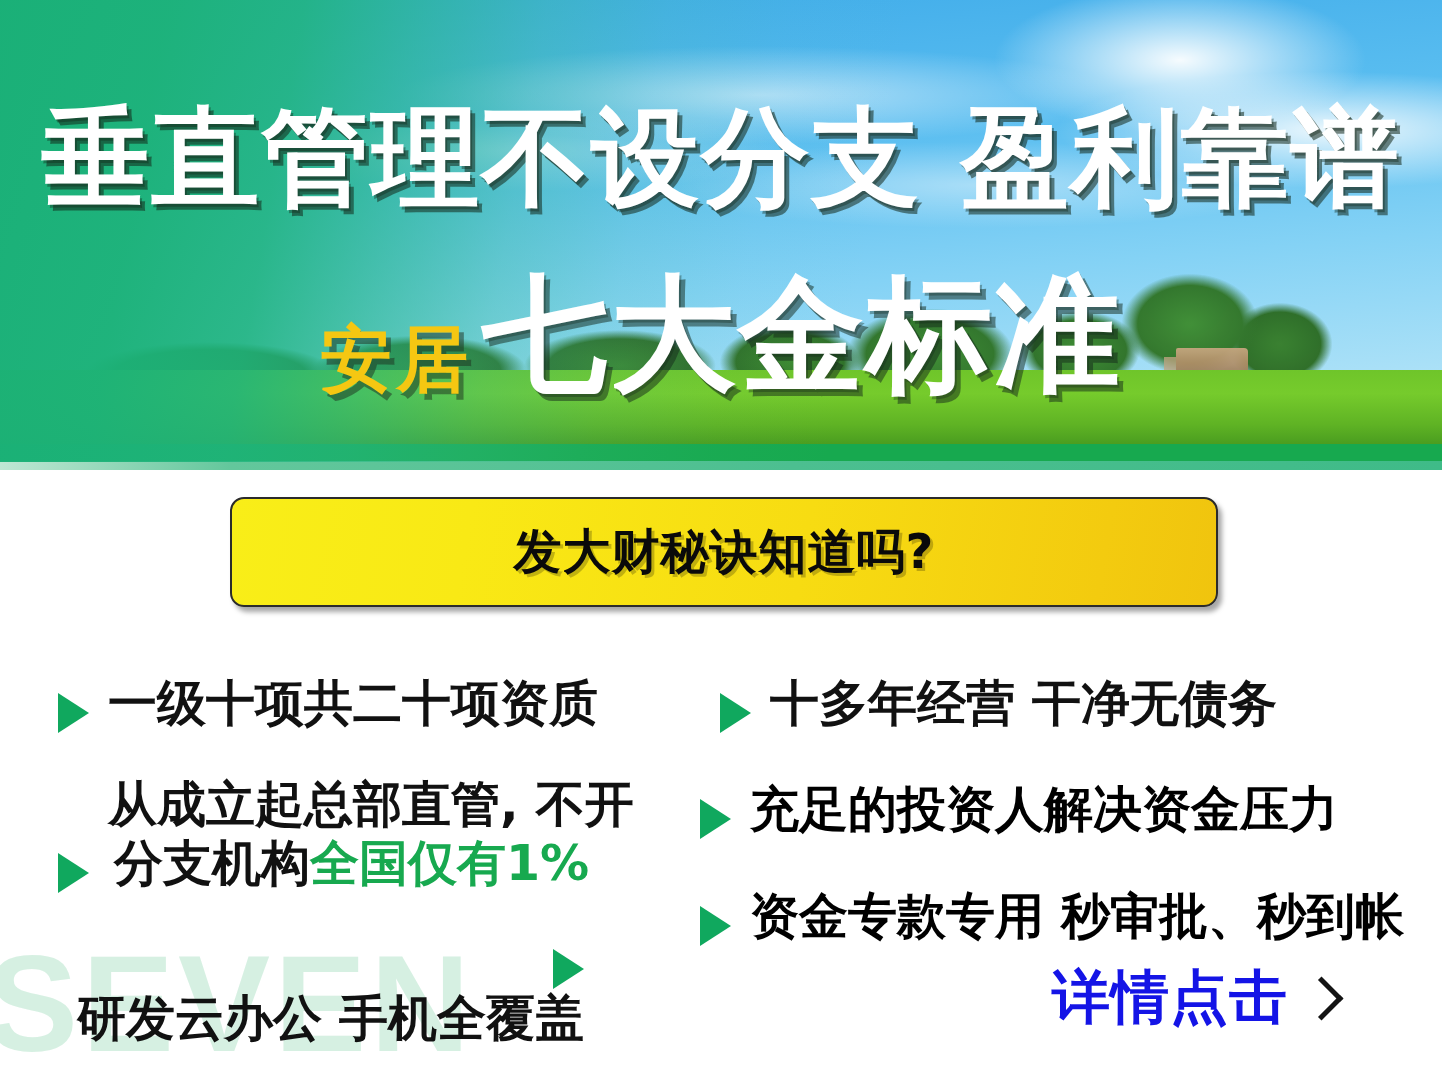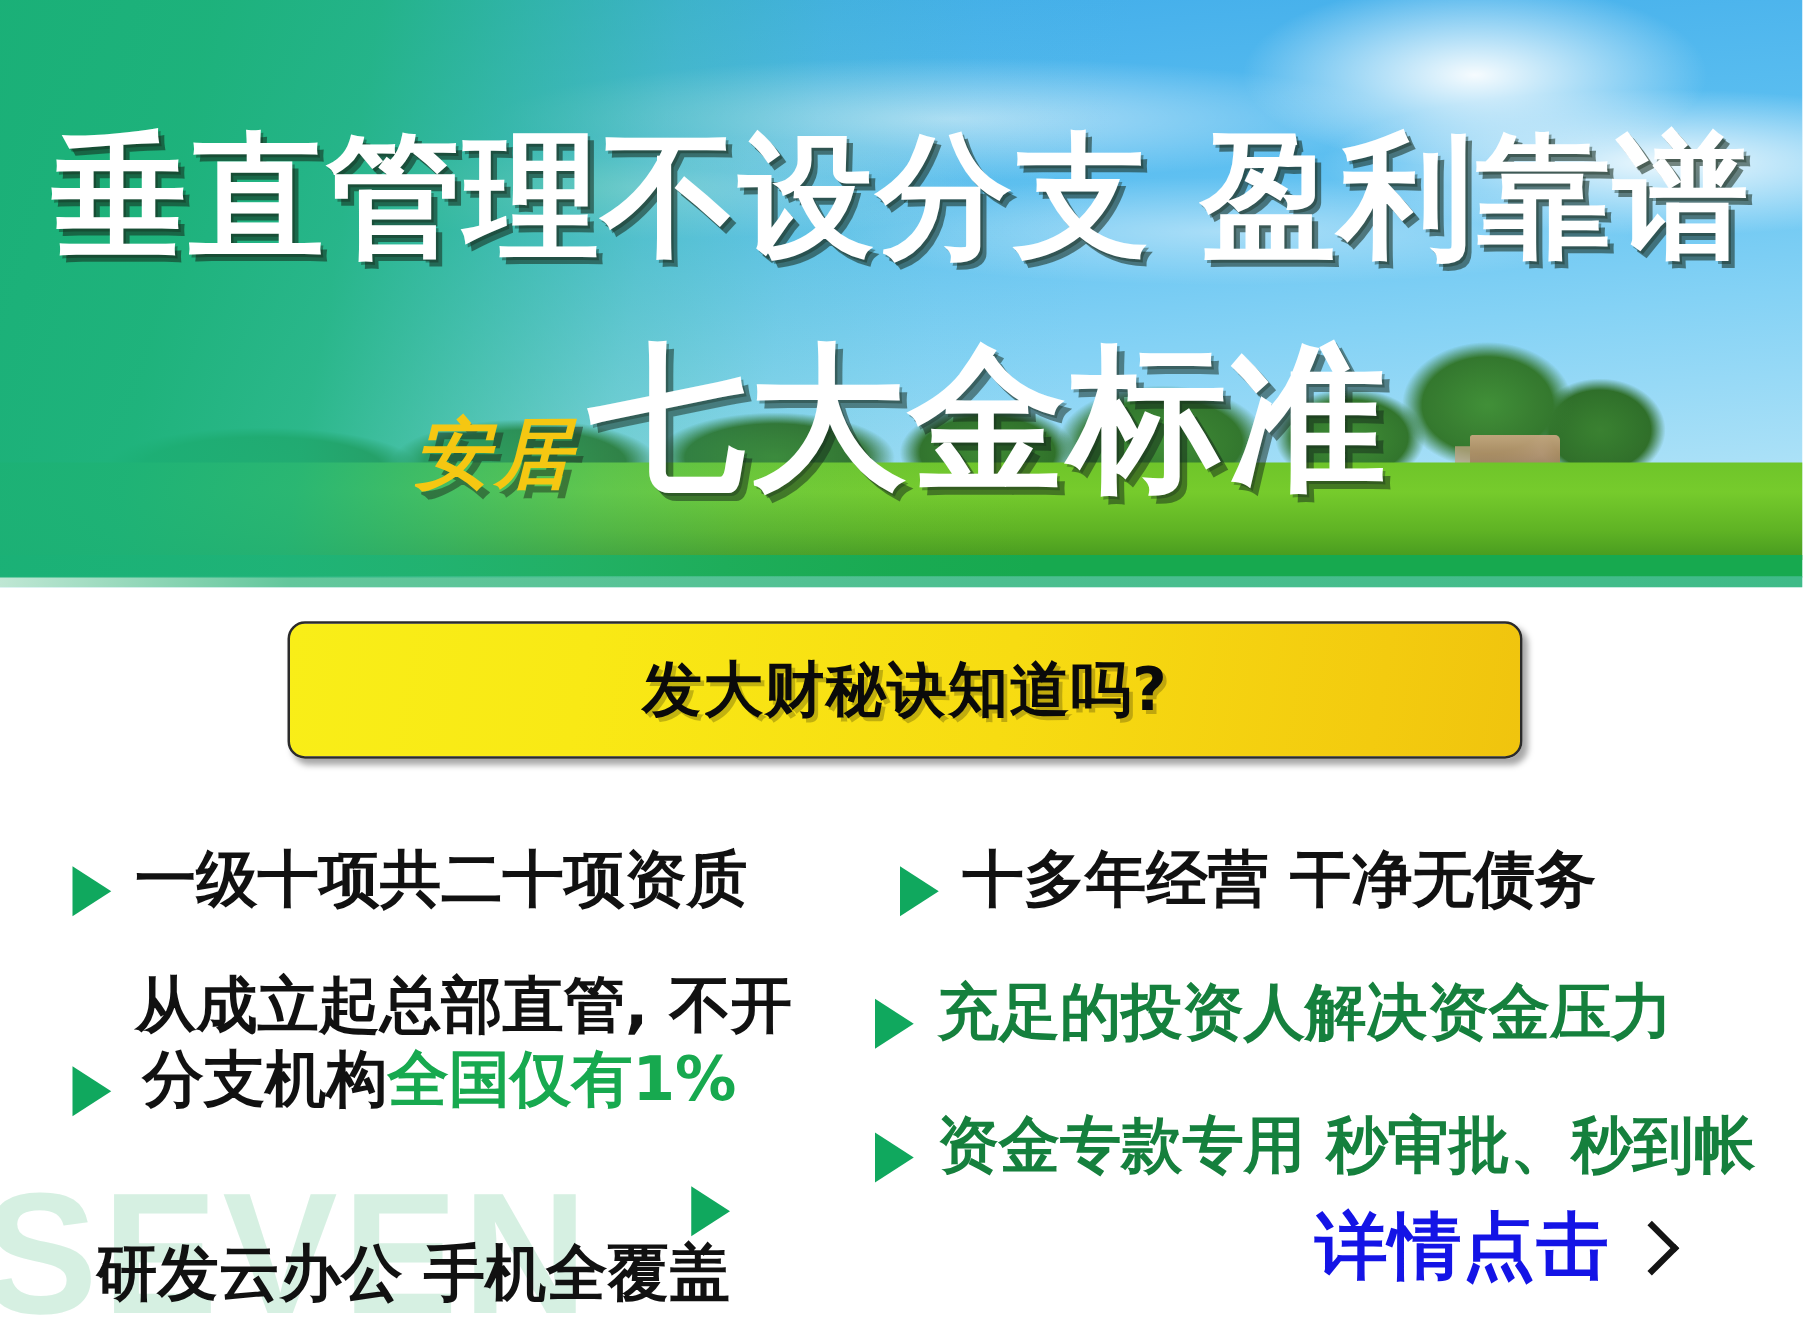--- a/index.html
+++ b/index.html
@@ -116,23 +116,22 @@
   }
   .headline2 {
     position: absolute;
     left: 0; top: 272px;
     width: 1442px;
     text-align: center;
     line-height: 1;
     white-space: nowrap;
   }
   .headline2 .anju {
-    font-size: 61px;
-    font-weight: bold;
-    font-style: italic;
+    font-size: 72px;
+    font-weight: bold;
     color: #f5c712;
     font-family: "DejaVu Serif", "Liberation Serif", serif;
     text-shadow: 5px 6px 0 rgba(30,45,30,0.5);
     letter-spacing: 4px;
     vertical-align: -6px;
   }
   .headline2 .main {
     font-size: 126px;
     font-weight: bold;
     color: #ffffff;
@@ -230,21 +229,21 @@
   .feat-body {
     margin-left: 19px;
     font-size: 49px;
     font-weight: bold;
     line-height: 59px;
     color: #111111;
     letter-spacing: 0px;
     white-space: nowrap;
     font-family: "DejaVu Sans", "Liberation Sans", sans-serif;
   }
-  .feat-body.green { color: #15803d; }
+  .feat-body.green { color: #000000; }
   .hl-green { color: #17a94f; }
 
   
   .fl1 { left: 0; top: 24px; }
   .fl2 { left: 0; top: 125px; }
   .fl3 { left: 0; top: 290px; flex-direction: column; }
   
   .fr1 { left: 0; top: 24px; padding-left: 20px; }
   .fr2 { left: 0; top: 130px; }
   .fr3 { left: 0; top: 237px; }

